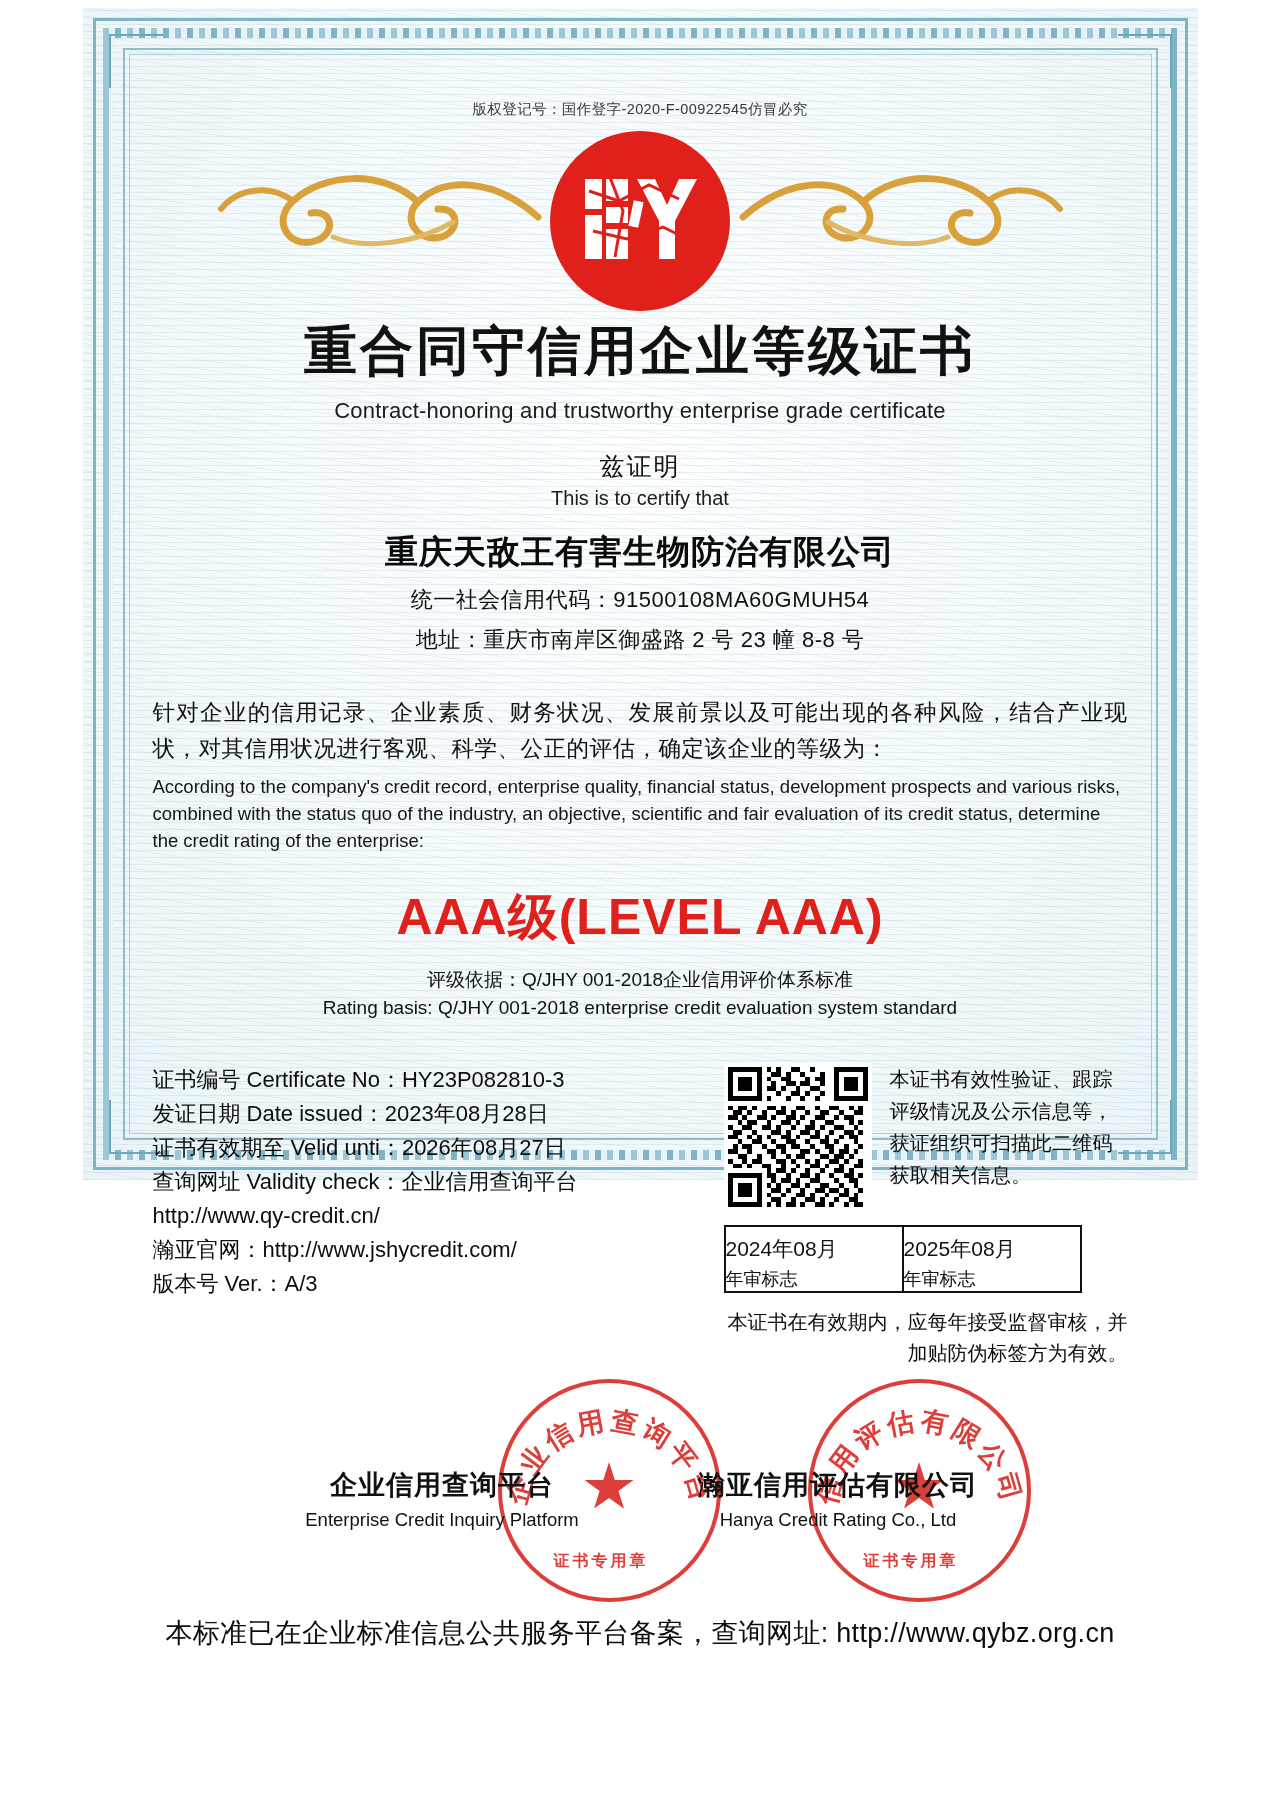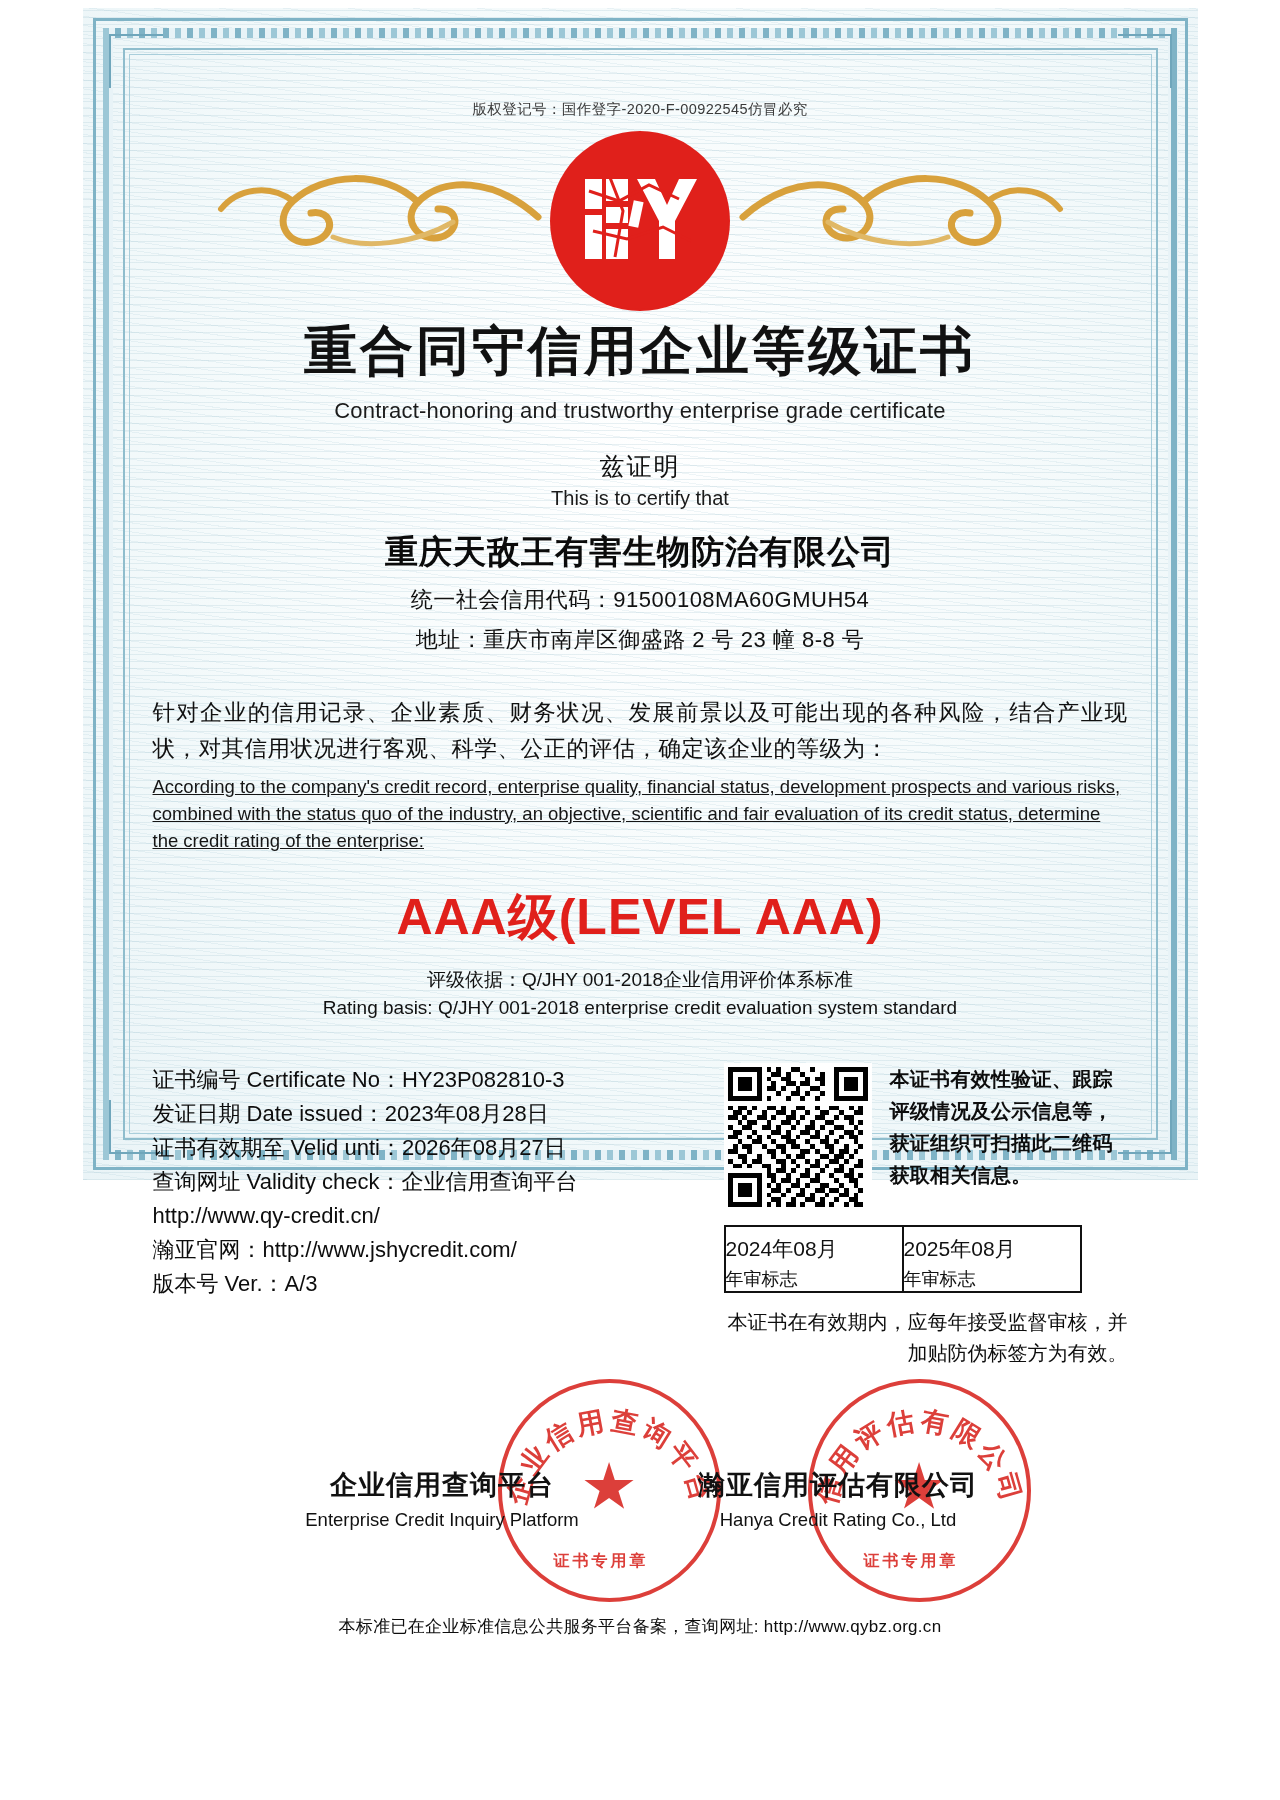--- a/index.html
+++ b/index.html
@@ -134,21 +134,21 @@
 
   .para{
     margin-top:40px;
     color:#111;
   }
   .para-cn{
     font-size:22.5px;line-height:36px;text-align:justify;letter-spacing:.5px;
     text-indent:0;
   }
   .para-en{
-    font-size:18.5px;line-height:27px;margin-top:6px;text-align:left;color:#151515;text-decoration:underline;
+    font-size:18.5px;line-height:27px;margin-top:6px;text-align:left;color:#151515;
   }
 
   .level{
     text-align:center;
     margin-top:30px;
     font-size:50px;
     font-weight:bold;
     color:#e0201b;
     letter-spacing:1px;
   }
@@ -164,21 +164,21 @@
     margin-top:44px;
     gap:26px;
   }
   .info-left{
     width:545px;
     font-size:22px;
     line-height:34px;
     color:#0d0d0d;
   }
   .info-right{flex:1;}
-  .qr-row{display:flex;gap:18px;font-weight:bold;}
+  .qr-row{display:flex;gap:18px;}
   .qr{
     width:148px;height:148px;flex:none;
     background:#fff;
     padding:4px;box-sizing:border-box;
   }
   .qr svg{display:block;}
   .qr-note{
     font-size:20px;line-height:32px;color:#0d0d0d;letter-spacing:.3px;
   }
   .stamp-boxes{
@@ -221,21 +221,21 @@
     position:absolute;left:0;right:0;top:88px;
     display:flex;justify-content:center;gap:66px;
   }
   .org{
     text-align:center;width:330px;
   }
   .org .cn{font-size:27px;font-weight:bold;color:#111;letter-spacing:1px;}
   .org .en{font-size:18.5px;color:#111;margin-top:6px;}
 
   .footer-note{
-    text-align:center;font-size:17px;color:#0d0d0d;margin-top:6px;letter-spacing:.3px;
+    text-align:center;font-size:27px;color:#0d0d0d;margin-top:6px;letter-spacing:.3px;
   }
 </style>
 </head>
 <body>
 
 <div class="cert-page">
   <div class="wave-overlay"></div>
   <div class="border-outer"></div>
   <div class="border-mid"></div>
   <div class="border-inner"></div>

